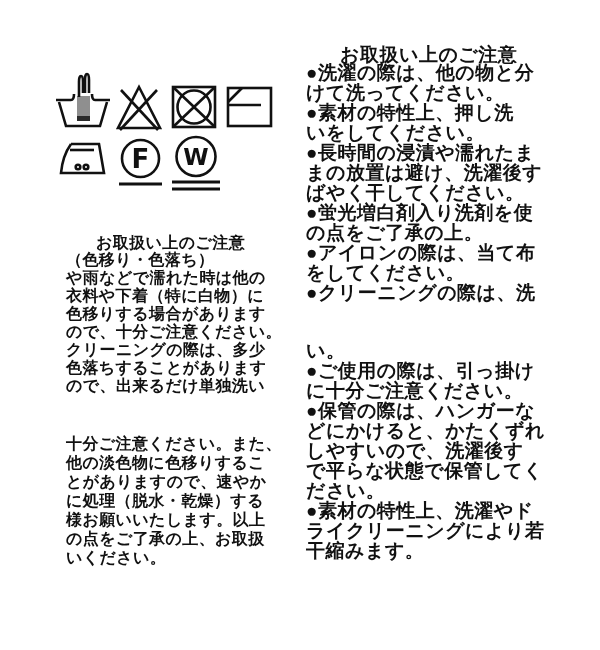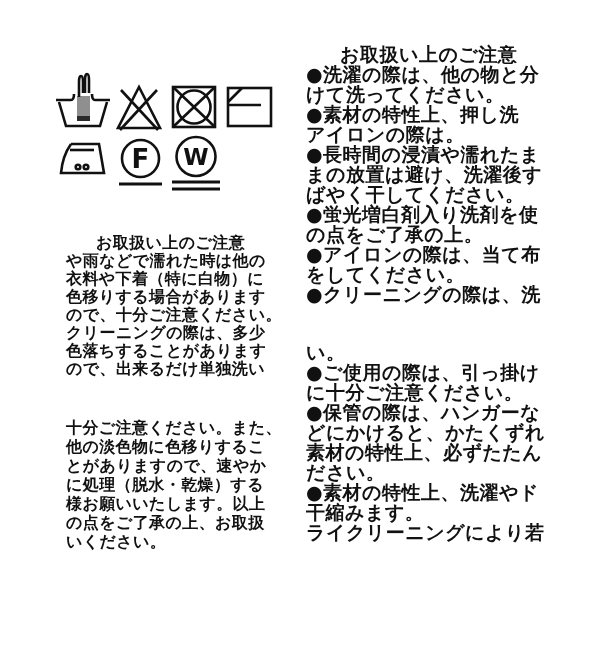--- a/index.html
+++ b/index.html
@@ -15,21 +15,21 @@
   .sym path,.sym rect.o,.sym circle,.sym line{
     fill:none;stroke:#111111;stroke-width:2.6;stroke-linecap:butt;stroke-linejoin:miter;
   }
   .col{position:absolute;}
   .left-col{left:66px;top:234px;width:240px;font-size:16px;line-height:18px;letter-spacing:0.4px;}
   .right-col{left:306px;top:44px;width:282px;font-size:19px;line-height:20px;letter-spacing:0.5px;}
   .left-col .heading{padding-left:30px;}
   .right-col .heading{padding-left:34px;}
   .spacer-l{height:40px;}
   .spacer-l2{height:38px;}
-  .tline{white-space:nowrap;}
+  .tline{white-space:nowrap;font-family:Liberation Mono, monospace;}
   .left-col .block2 .tline{line-height:19px;}
   .glyph{font-family:"DejaVu Sans","Liberation Sans",sans-serif;font-weight:bold;fill:#111111;stroke:none;}
 </style>
 </head>
 <body>
 
 <div class="symbols">
 
   <div class="sym" style="left:54px;top:71px;">
     <svg width="58" height="60" viewBox="0 0 58 60">
@@ -92,20 +92,21 @@
       <line x1="2" y1="47" x2="50" y2="47" style="stroke-width:3;"></line>
       <line x1="2" y1="54" x2="50" y2="54" style="stroke-width:3;"></line>
     </svg>
   </div>
 
 </div>
 
 <div class="col left-col">
   <div class="heading">お取扱い上のご注意</div>
   <div class="block1">
+      <div class="tline">（色移り・色落ち）</div>
       <div class="tline">や雨などで濡れた時は他の</div>
       <div class="tline">衣料や下着（特に白物）に</div>
       <div class="tline">色移りする場合があります</div>
       <div class="tline">ので、十分ご注意ください。</div>
       <div class="tline">クリーニングの際は、多少</div>
       <div class="tline">色落ちすることがあります</div>
       <div class="tline">ので、出来るだけ単独洗い</div>
     </div>
   <div class="spacer-l"></div>
   <div class="block2">
@@ -118,36 +119,37 @@
       <div class="tline">いください。</div>
     </div>
 </div>
 
 <div class="col right-col">
   <div class="heading">お取扱い上のご注意</div>
   <div class="block1">
       <div class="tline">●洗濯の際は、他の物と分</div>
       <div class="tline">けて洗ってください。</div>
       <div class="tline">●素材の特性上、押し洗</div>
-      <div class="tline">アイロンの際は。</div>
+      <div class="tline">いをしてください。</div>
       <div class="tline">●長時間の浸漬や濡れたま</div>
       <div class="tline">まの放置は避け、洗濯後す</div>
       <div class="tline">ばやく干してください。</div>
       <div class="tline">●蛍光増白剤入り洗剤を使</div>
       <div class="tline">の点をご了承の上。</div>
       <div class="tline">●アイロンの際は、当て布</div>
       <div class="tline">をしてください。</div>
       <div class="tline">●クリーニングの際は、洗</div>
     </div>
   <div class="spacer-l2"></div>
   <div class="block2">
       <div class="tline">い。</div>
       <div class="tline">●ご使用の際は、引っ掛け</div>
       <div class="tline">に十分ご注意ください。</div>
       <div class="tline">●保管の際は、ハンガーな</div>
       <div class="tline">どにかけると、かたくずれ</div>
-      <div class="tline">素材の特性上、必ずたたん</div>
+      <div class="tline">しやすいので、洗濯後す</div>
+      <div class="tline">で平らな状態で保管してく</div>
       <div class="tline">ださい。</div>
       <div class="tline">●素材の特性上、洗濯やド</div>
+      <div class="tline">ライクリーニングにより若</div>
       <div class="tline">干縮みます。</div>
-      <div class="tline">ライクリーニングにより若</div>
     </div>
 </div>
 
 </body></html>

